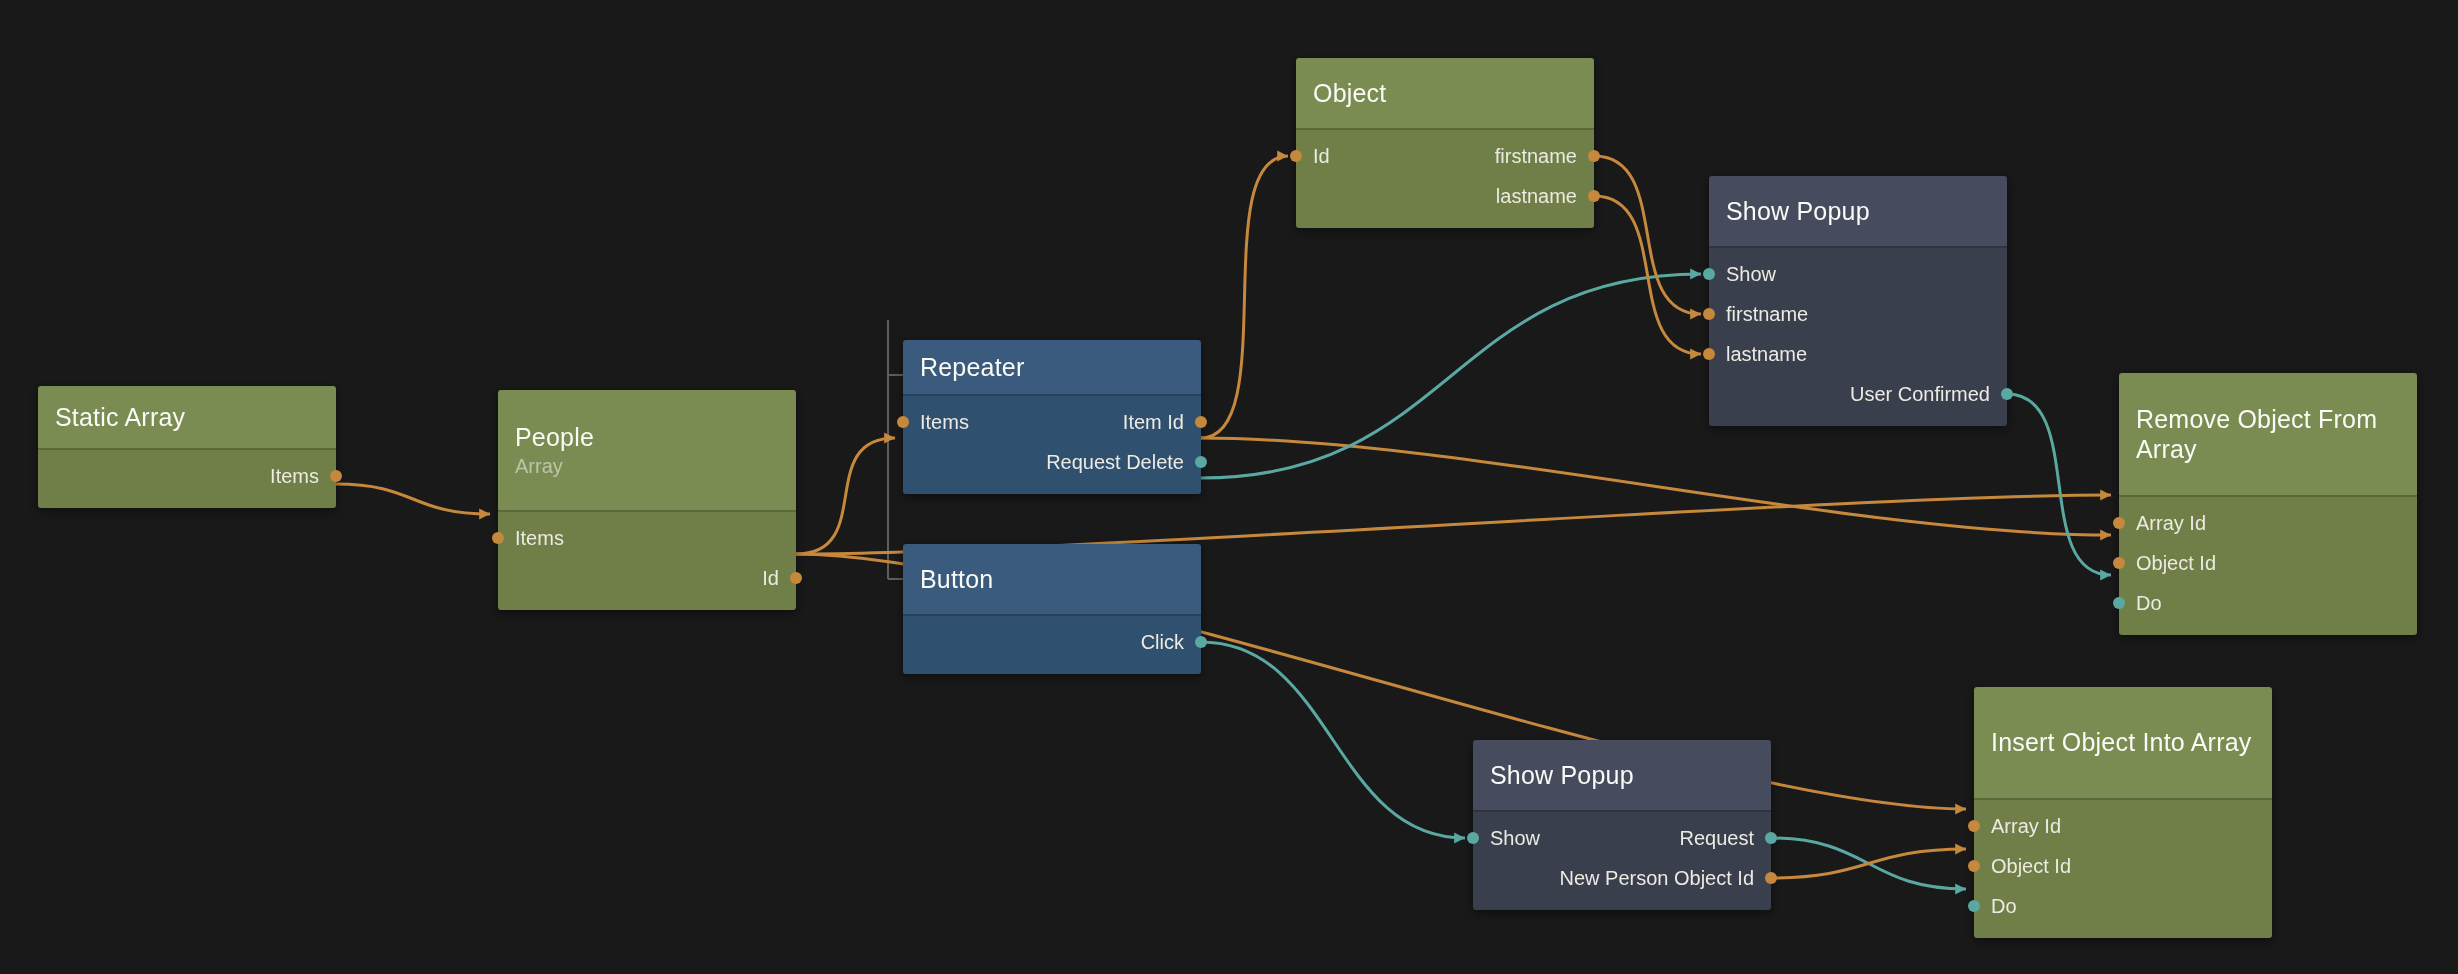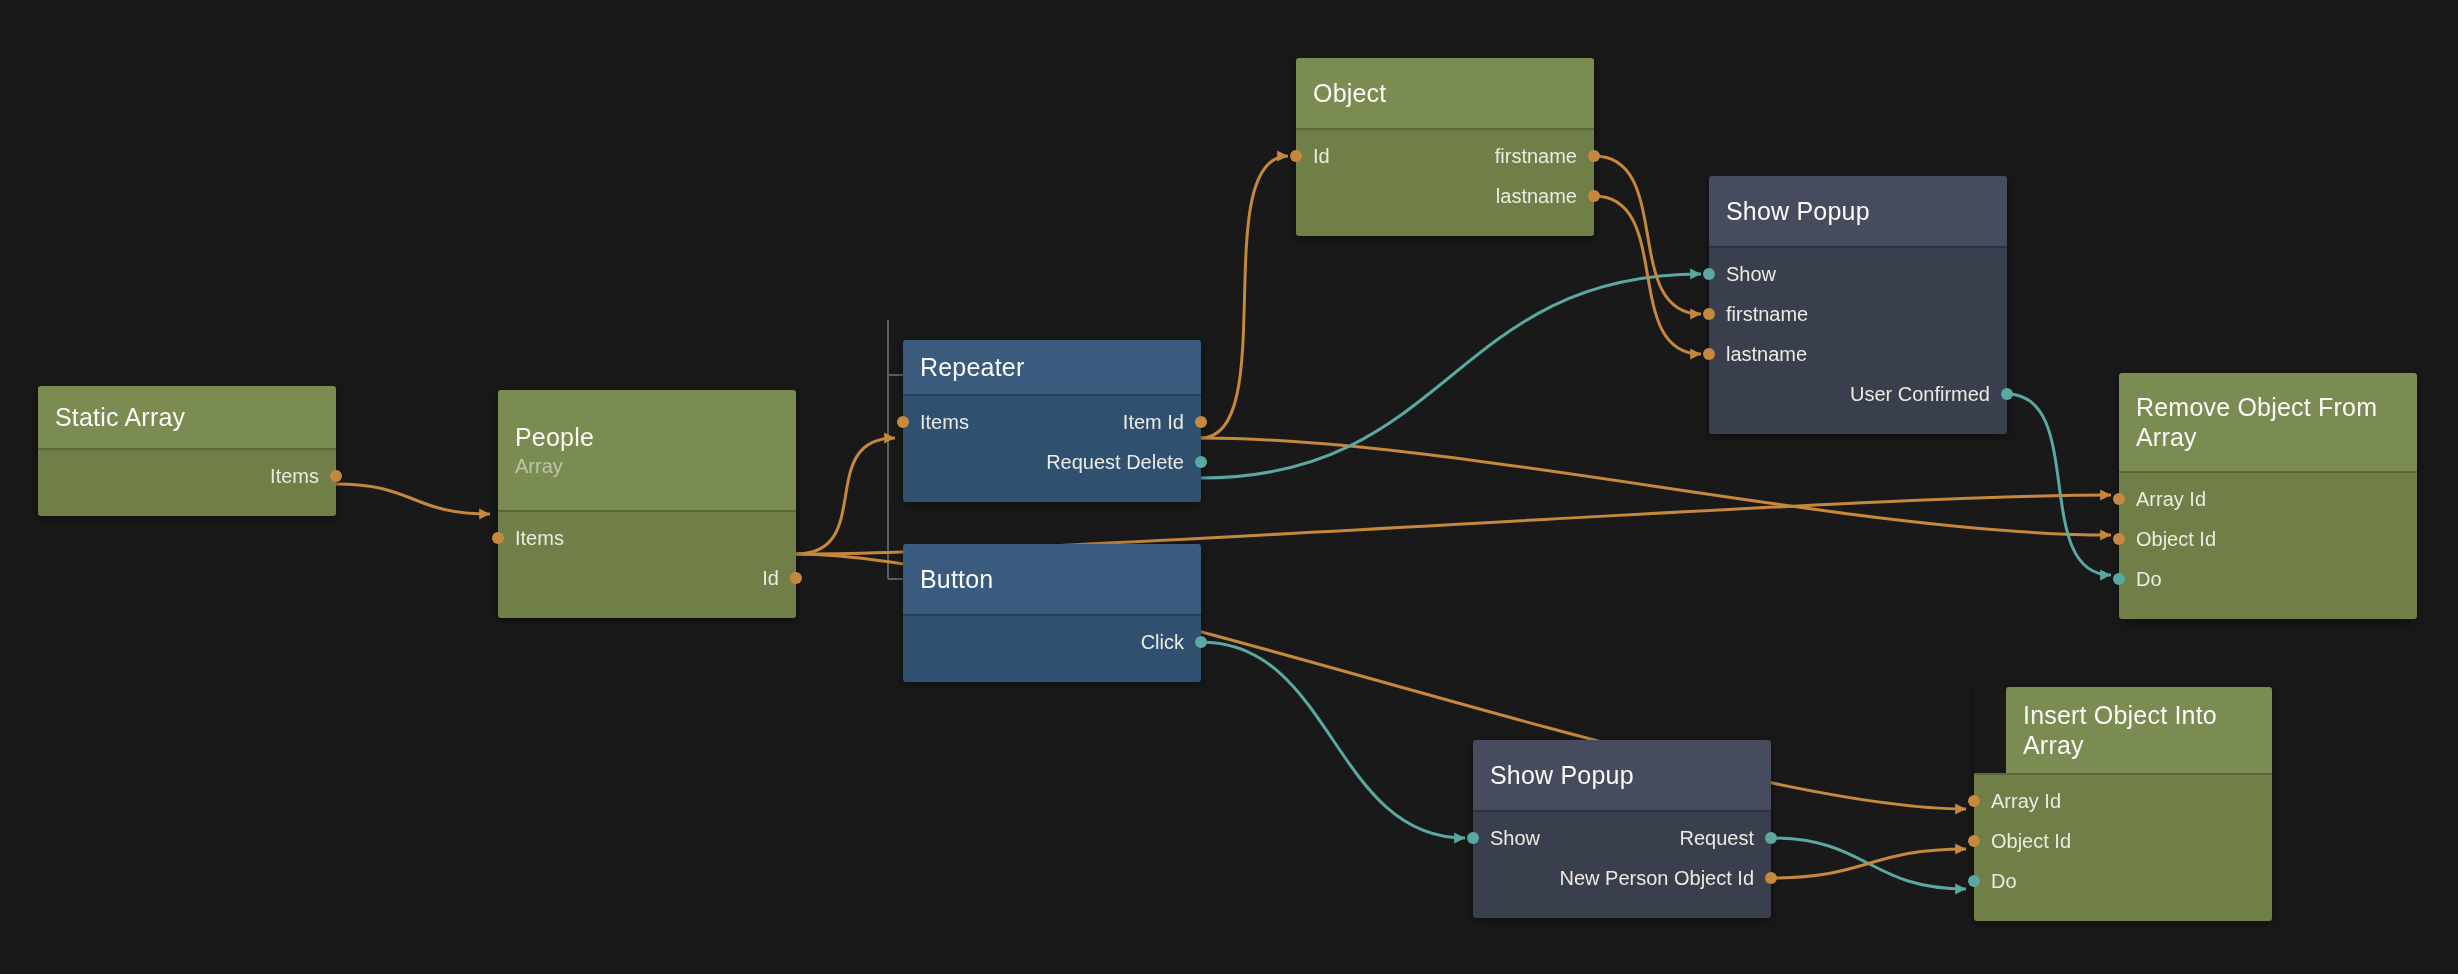--- a/index.html
+++ b/index.html
@@ -31,21 +31,21 @@
     line-height:1.22;
     color:#fafaf7;
   }
   .node-subtitle {
     font-size:20px;
     opacity:0.55;
     margin-top:2px;
   }
   .node-body {
     border-radius:0 0 3px 3px;
-    padding:8px 0 20px 0;
+    padding:8px 0 12px 0;
     box-shadow:inset 0 2px 0 rgba(0,0,0,0.18);
   }
   .node-row {
     position:relative;
     height:40px;
     display:flex;
     align-items:center;
     padding:0 17px;
     font-size:20px;
     color:#eceae2;
@@ -178,21 +178,21 @@
           <span class="port-dot in" style="background: rgb(198, 136, 60);"></span>
           <span class="port-label in">lastname</span>
         </div>
         <div class="node-row">
           <span class="port-label out">User Confirmed</span>
           <span class="port-dot out" style="background: rgb(90, 168, 162);"></span>
         </div>
       </div>
     </div>
     <div class="node" style="left: 2119px; top: 373px; width: 298px;">
-      <div class="node-header" style="height: 98px; background: rgb(123, 140, 82);">
+      <div class="node-header" style="height: 122px; background: rgb(123, 140, 82);">
         <div class="node-title">Remove Object From Array</div>
       </div>
       <div class="node-body" style="background: rgb(111, 127, 71);">
         <div class="node-row">
           <span class="port-dot in" style="background: rgb(198, 136, 60);"></span>
           <span class="port-label in">Array Id</span>
         </div>
         <div class="node-row">
           <span class="port-dot in" style="background: rgb(198, 136, 60);"></span>
           <span class="port-label in">Object Id</span>
@@ -214,21 +214,21 @@
           <span class="port-label out">Request</span>
           <span class="port-dot out" style="background: rgb(90, 168, 162);"></span>
         </div>
         <div class="node-row">
           <span class="port-label out">New Person Object Id</span>
           <span class="port-dot out" style="background: rgb(198, 136, 60);"></span>
         </div>
       </div>
     </div>
     <div class="node" style="left: 1974px; top: 687px; width: 298px;">
-      <div class="node-header" style="height: 86px; background: rgb(123, 140, 82); margin-left: 32px;">
+      <div class="node-header" style="height: 111px; background: rgb(123, 140, 82);">
         <div class="node-title">Insert Object Into Array</div>
       </div>
       <div class="node-body" style="background: rgb(111, 127, 71);">
         <div class="node-row">
           <span class="port-dot in" style="background: rgb(198, 136, 60);"></span>
           <span class="port-label in">Array Id</span>
         </div>
         <div class="node-row">
           <span class="port-dot in" style="background: rgb(198, 136, 60);"></span>
           <span class="port-label in">Object Id</span>

